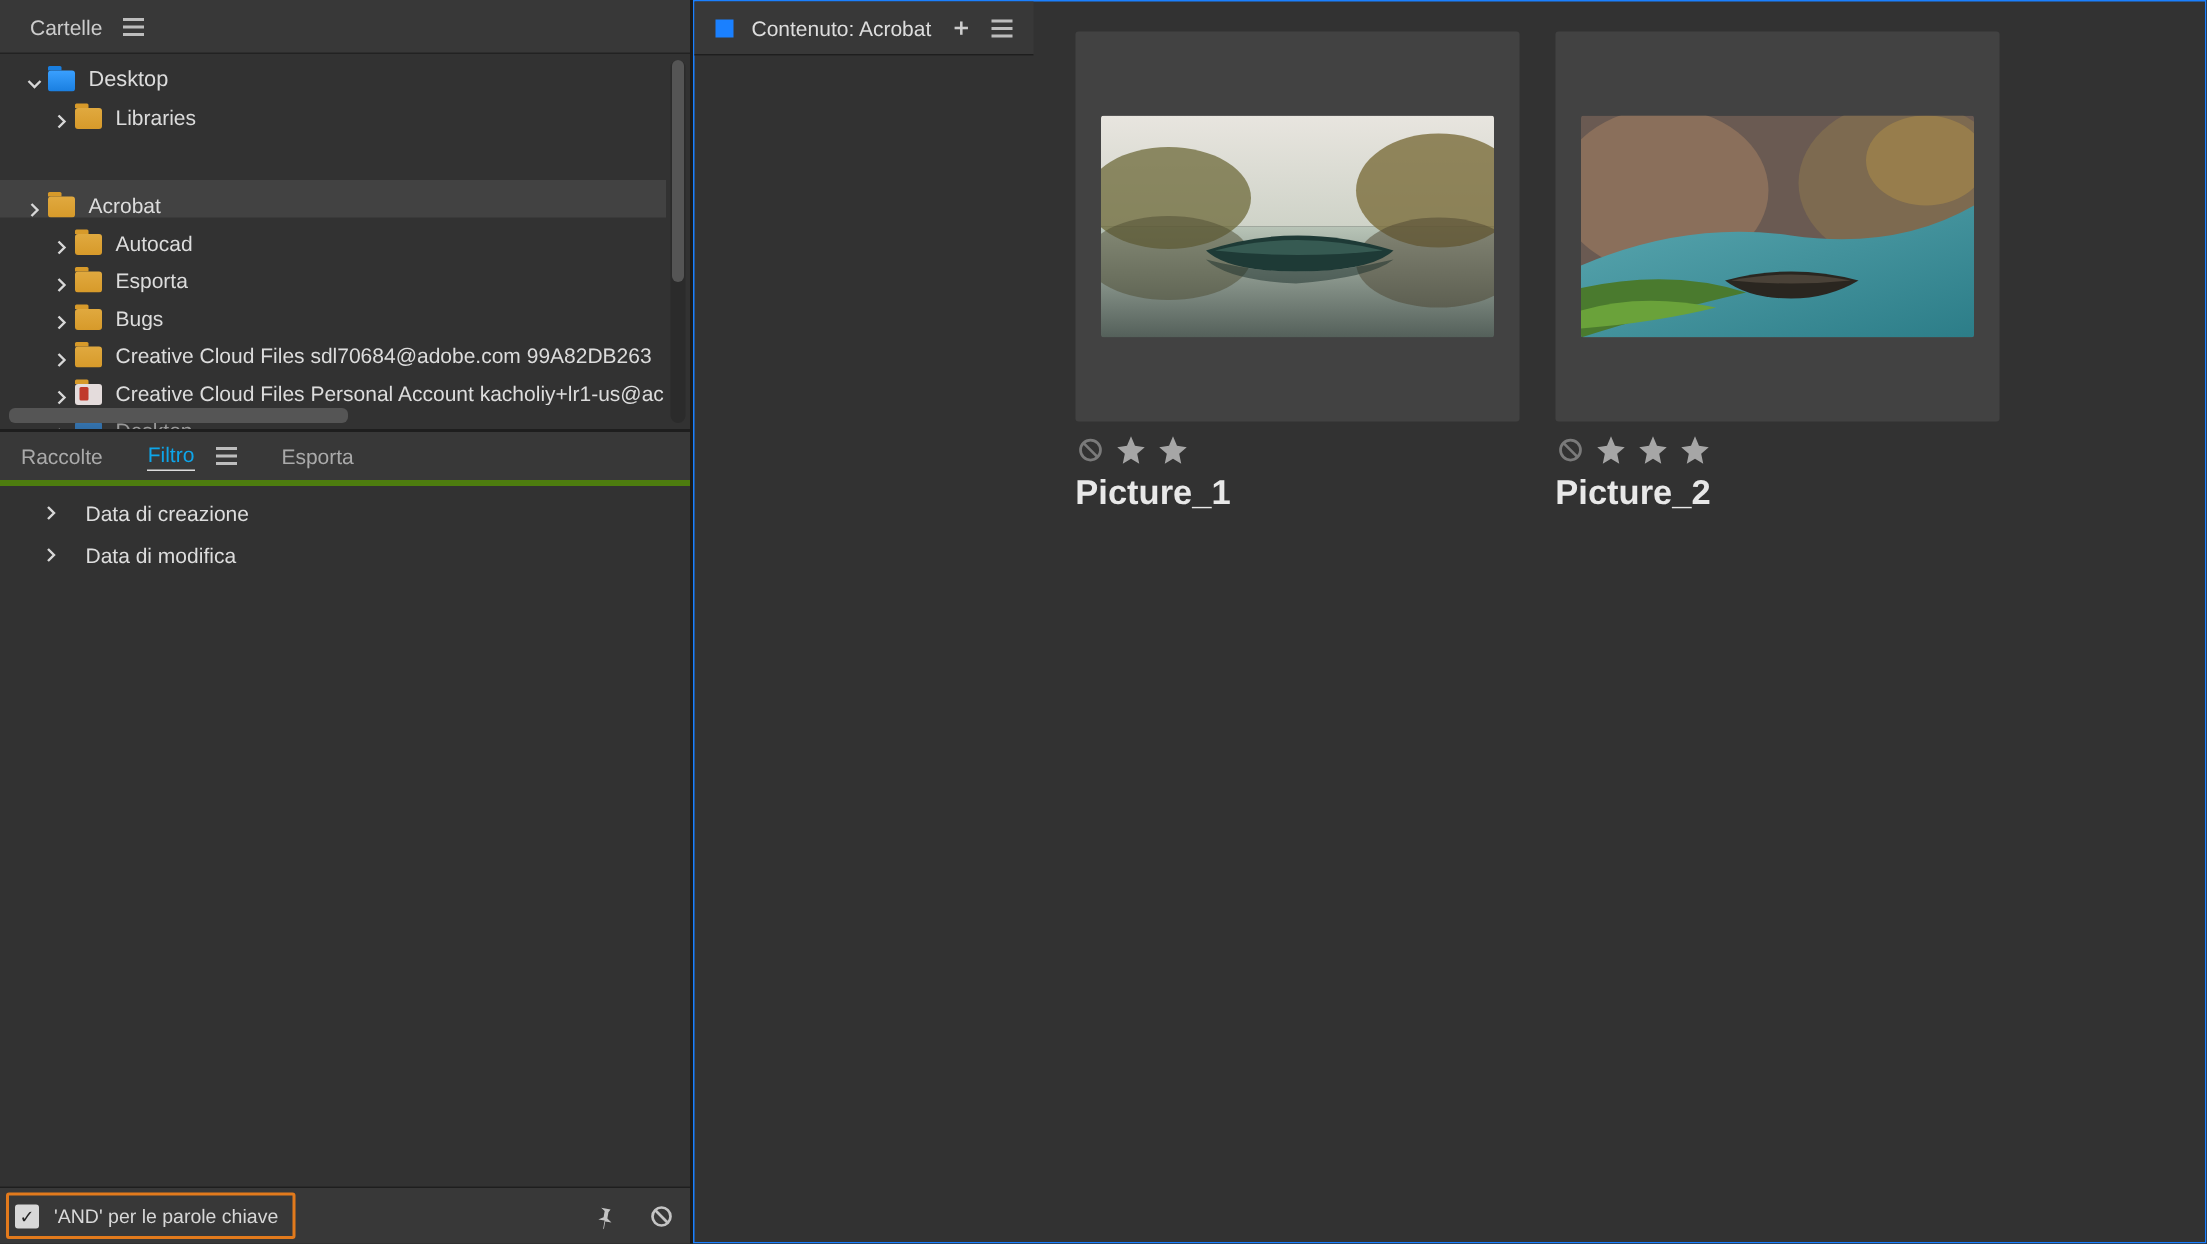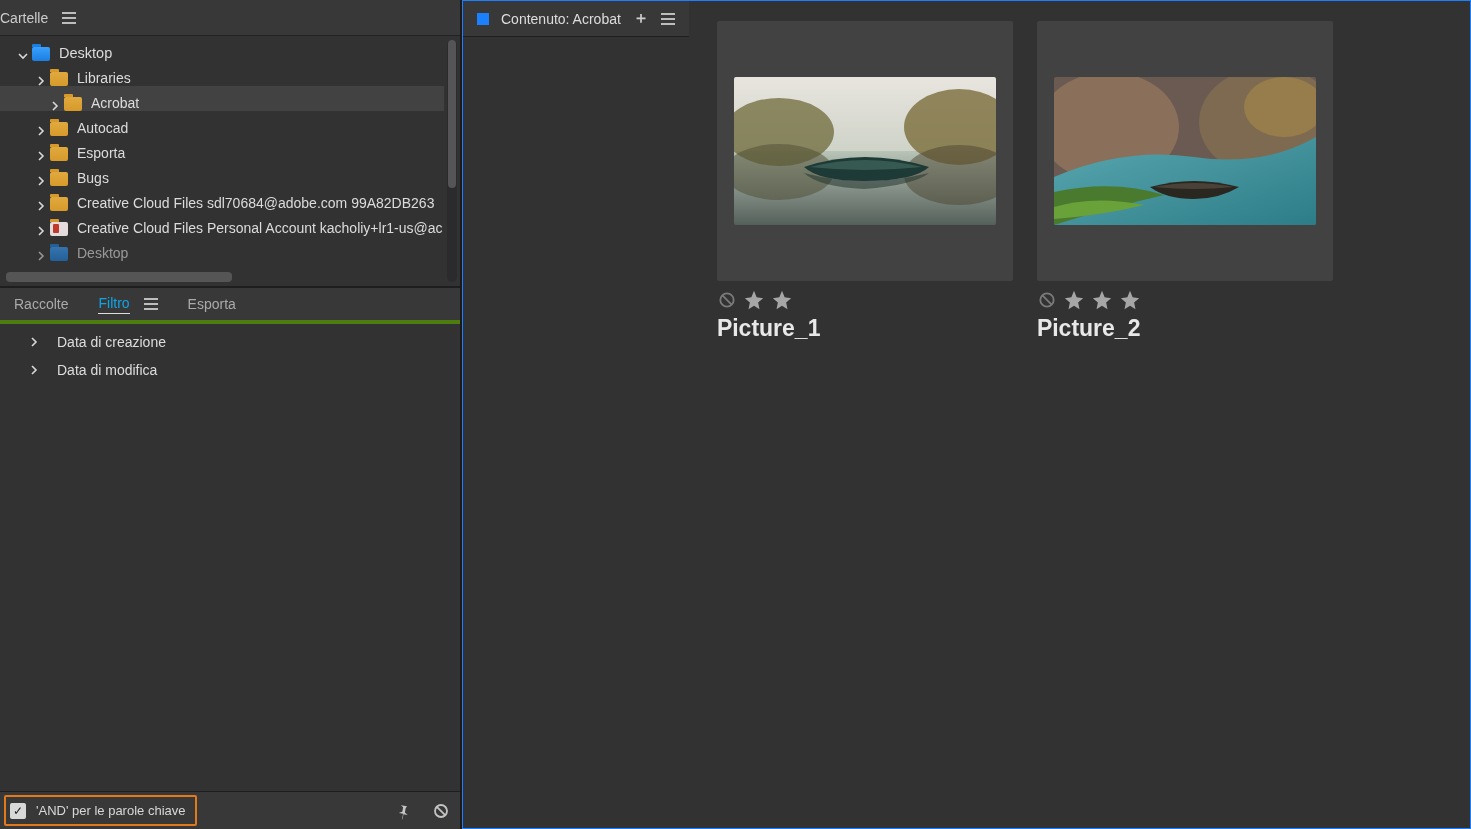--- a/index.html
+++ b/index.html
@@ -24,21 +24,21 @@
     flex-direction: column;
     background: #323232;
     border-right: 2px solid #1a1a1a;
   }
 
   
   .panel-header {
     display: flex;
     align-items: center;
     height: 36px;
-    padding: 0 0;
+    padding: 0 20px;
     background: #383838;
     border-bottom: 1px solid #222;
     color: #ccc;
     gap: 14px;
   }
   .panel-header .title { font-size: 14px; }
   .hamburger {
     width: 14px; height: 12px;
     display: inline-flex; flex-direction: column; justify-content: space-between;
     cursor: pointer;
@@ -198,21 +198,21 @@
 
         <div class="tree-row" style="padding-left:32px;">
           <span class="expander">
               <svg viewBox="0 0 10 10">
                 <path d="M3 1 L7 5 L3 9" fill="none" stroke="#d8d8d8" stroke-width="1.6"></path>
               </svg>
             </span>
           <span class="fld-icon"></span>
           <span class="label">Libraries</span>
         </div>
-        <div class="tree-row selected" style="padding-left:46px;">
+        <div class="tree-row selected" style="padding-left:14px;margin-top:34px;">
           <span class="expander">
               <svg viewBox="0 0 10 10">
                 <path d="M3 1 L7 5 L3 9" fill="none" stroke="#d8d8d8" stroke-width="1.6"></path>
               </svg>
             </span>
           <span class="fld-icon"></span>
           <span class="label">Acrobat</span>
         </div>
         <div class="tree-row" style="padding-left:32px;">
           <span class="expander">

